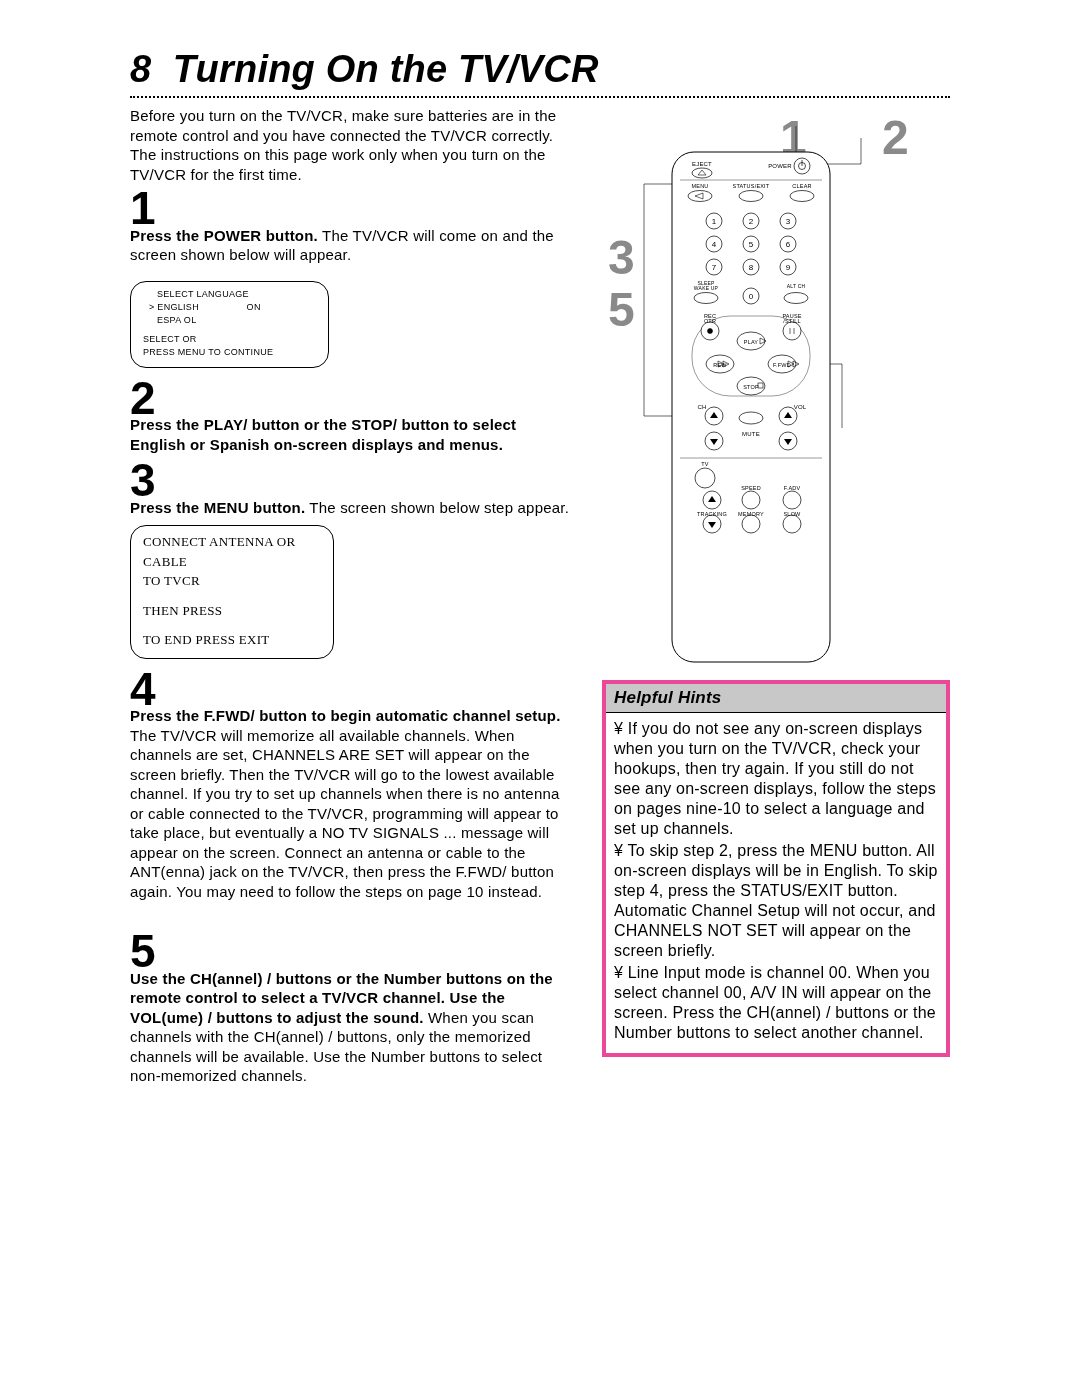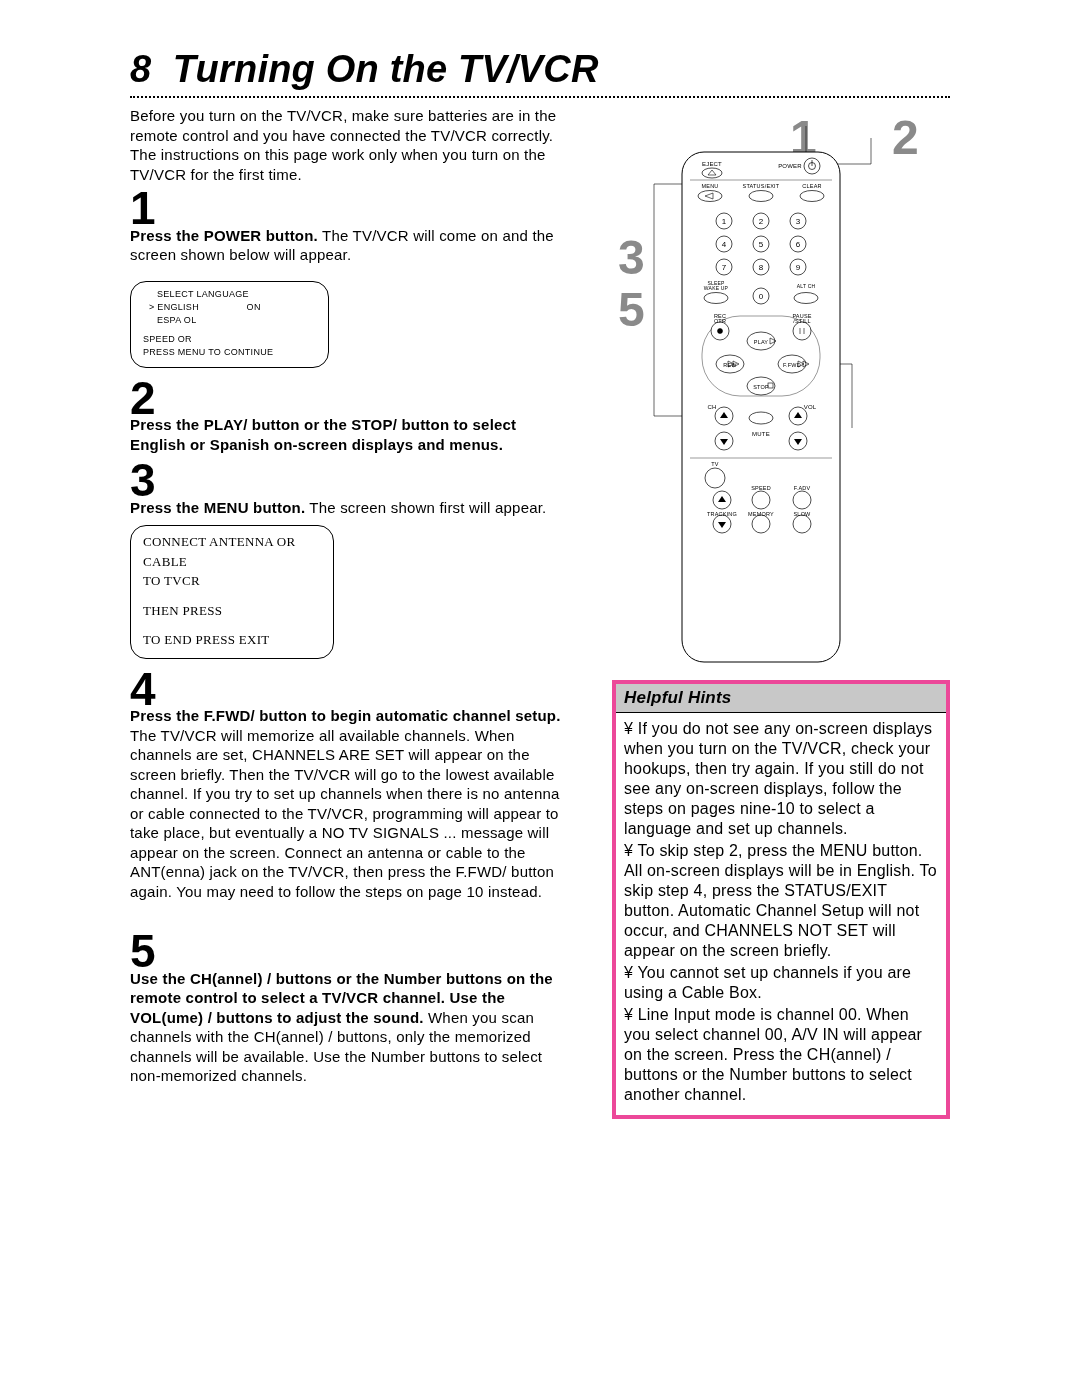--- a/index.html
+++ b/index.html
@@ -19,21 +19,21 @@
     font-style: italic;
     margin-bottom: 2px;
   }
   .dotted-rule {
     border: none;
     border-top: 2.5px dotted #000;
     margin: 0 0 8px 0;
   }
   .columns {
     display: flex;
-    gap: 42px;
+    gap: 32px;
   }
   .col-left {
     flex: 0 0 440px;
   }
   .col-right {
     flex: 1;
     position: relative;
   }
   p { margin: 0; }
   .intro { margin-bottom: 4px; }
@@ -129,32 +129,32 @@
       <b>Press the POWER button.</b><span> The TV/VCR will come on and the screen shown below will appear.</span>
     </p>
     <div class="screen-box">
       <div style="padding-left:14px">SELECT LANGUAGE</div>
       <div style="padding-left:6px">
         <span>&gt; ENGLISH</span>
         <span style="display:inline-block;width:42px"></span>
         <span>ON</span>
       </div>
       <div style="padding-left:14px">ESPA    OL</div>
-      <div class="spaced">SPEED      OR</div>
+      <div class="spaced">SELECT      OR</div>
       <div>PRESS MENU TO CONTINUE</div>
     </div>
 
     <div class="big-num" style="margin-top:10px">2</div>
     <p class="step-text">
       <b>Press the PLAY/    button or the STOP/    button to select English or Spanish on-screen displays and menus.</b>
     </p>
 
     <div class="big-num" style="margin-top:6px">3</div>
     <p class="step-text">
-      <b>Press the MENU button.</b><span> The screen shown first will appear.</span>
+      <b>Press the MENU button.</b><span> The screen shown below step appear.</span>
     </p>
     <div class="screen-box2">
       <div>CONNECT ANTENNA OR CABLE</div>
       <div>TO TVCR</div>
       <div style="margin-top:10px">THEN PRESS</div>
       <div style="margin-top:10px">TO END PRESS EXIT</div>
     </div>
 
     <div class="big-num" style="margin-top:10px">4</div>
     <p class="step-text">
@@ -329,19 +329,18 @@
         </g>
       </svg>
     </div>
 
     <div style="height:560px"></div>
     <div class="hints-box">
       <div class="hints-header">Helpful Hints</div>
       <div class="hints-body">
         <div class="item">¥  If you do not see any on-screen displays when you turn on the TV/VCR, check your hookups, then try again. If you still do not see any on-screen displays, follow the steps on pages nine-10 to select a language and set up channels.</div>
         <div class="item">¥  To skip step 2, press the MENU button. All on-screen displays will be in English. To skip step 4, press the STATUS/EXIT button. Automatic Channel Setup will not occur, and CHANNELS NOT SET will appear on the screen briefly.</div>
-        <div class="item">¥  You cannot set up channels if you are using a Cable Box.</div>
         <div class="item">¥  Line Input mode is channel 00. When you select channel 00, A/V IN will appear on the screen. Press the CH(annel)   /    buttons or the Number buttons to select another channel.</div>
       </div>
     </div>
 
   </div>
 </div>
 
 </body></html>

